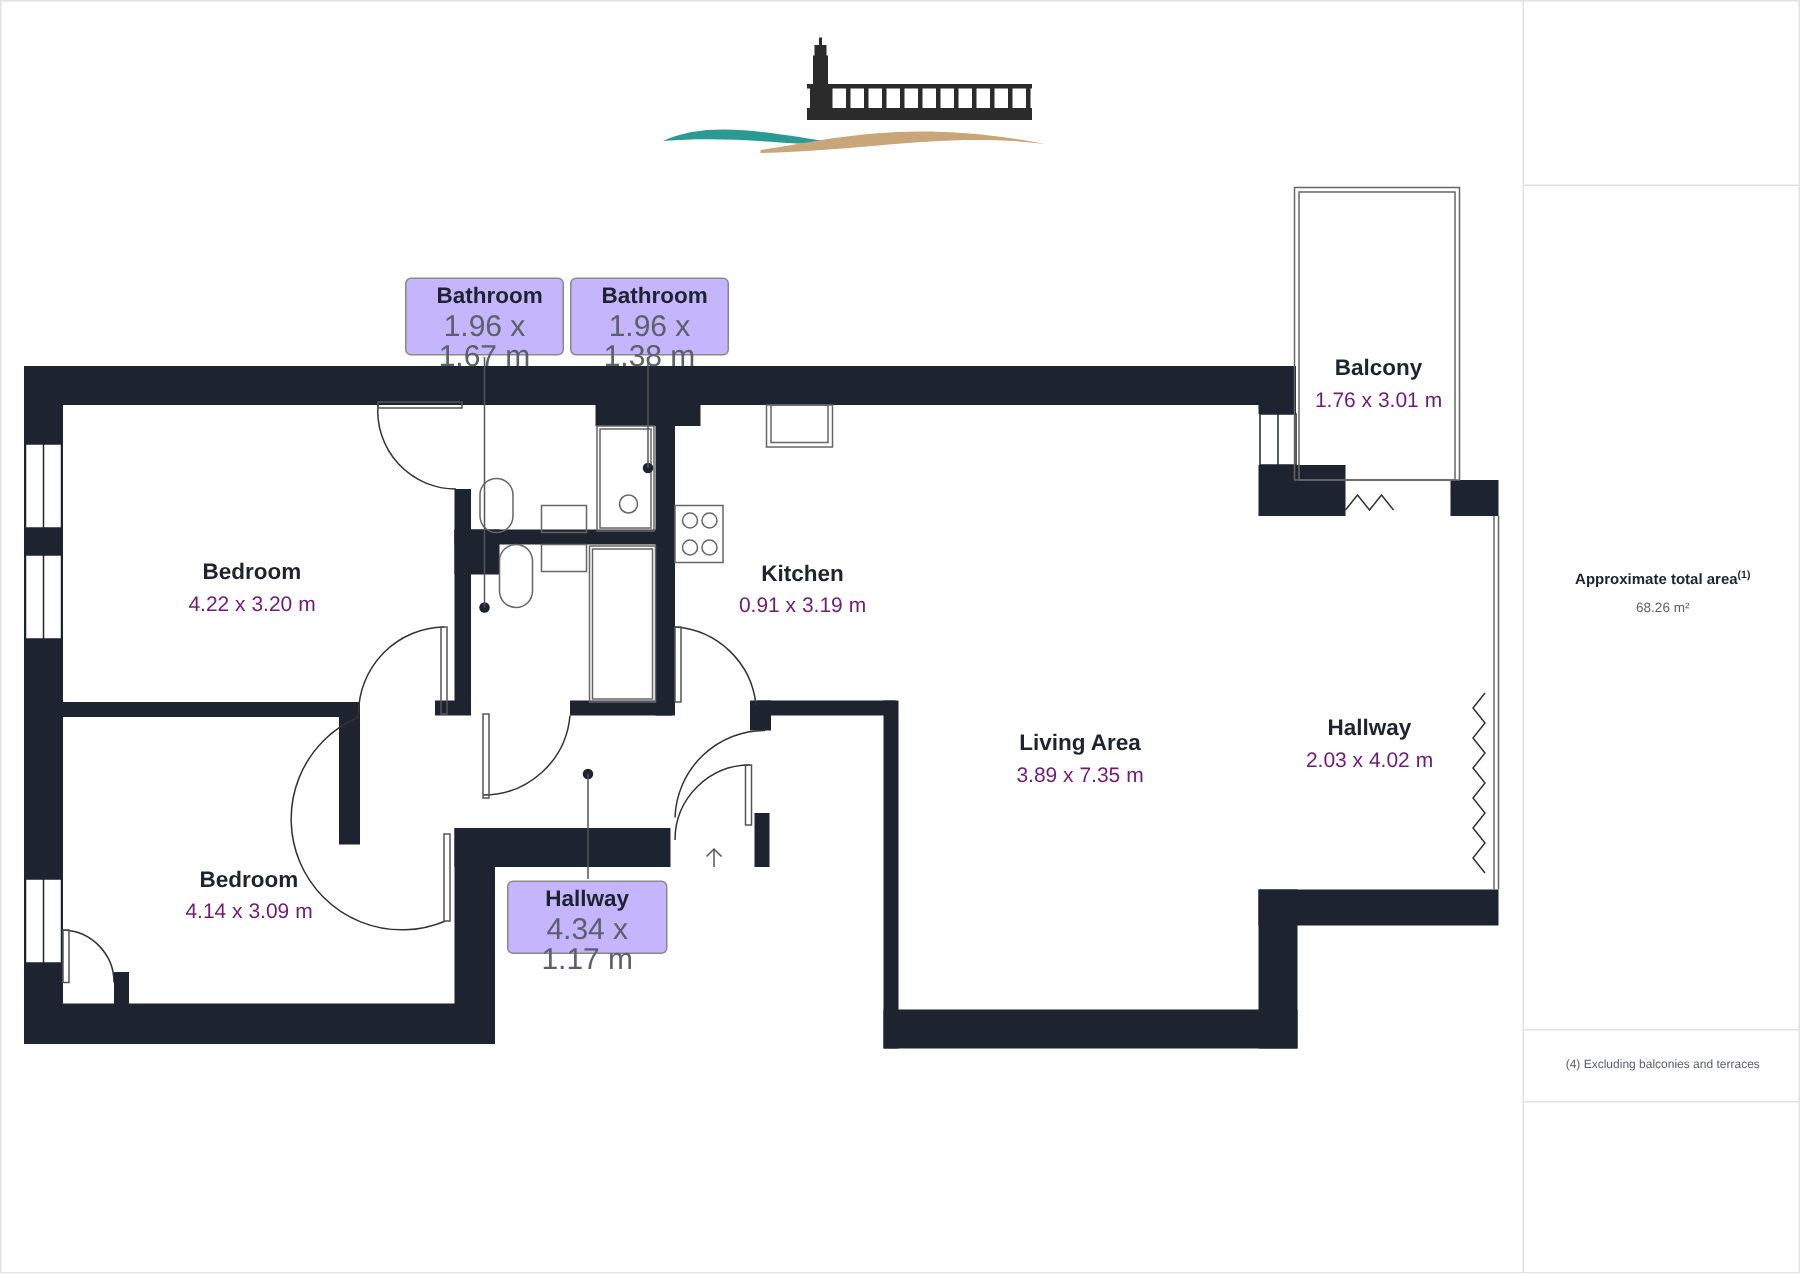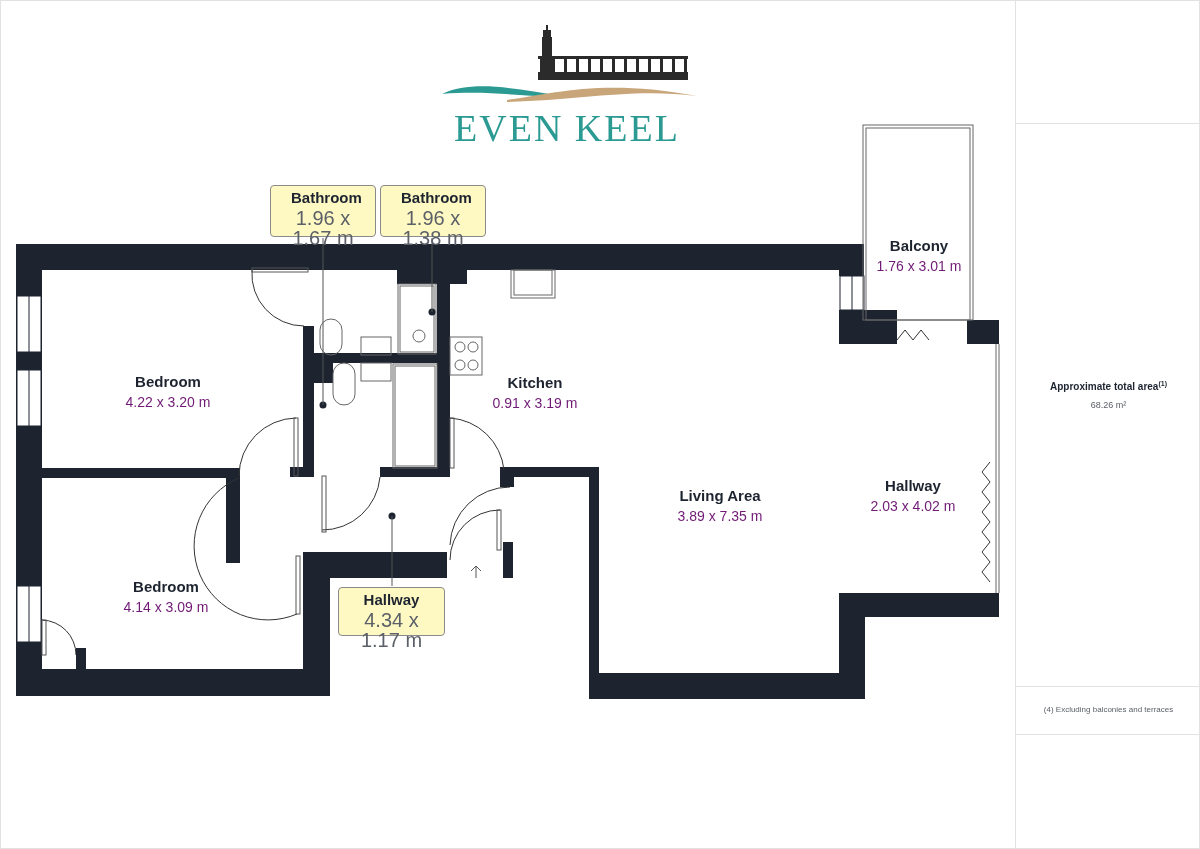--- a/index.html
+++ b/index.html
@@ -5,21 +5,21 @@
     html, body { margin: 0; padding: 0; background: #ffffff; }
     body { width: 1200px; height: 849px; position: relative; overflow: hidden; font-family: "Liberation Sans", sans-serif; }
     .frame { position: absolute; left: 0; top: 0; width: 1200px; height: 849px; box-sizing: border-box; border: 1px solid #e2e2e2; }
     .plan-area { position: absolute; left: 0; top: 0; width: 1015px; height: 849px; }
     svg.plan { position: absolute; left: 0; top: 0; }
     .logo { position: absolute; left: 432px; top: 22px; width: 270px; height: 128px; }
     .logo-text { position: absolute; left: 0; top: 86px; width: 270px; text-align: center; font-family: "Liberation Serif", serif; font-size: 38px; letter-spacing: 2px; color: #2a9a93; line-height: 40px; }
     .room-label { position: absolute; text-align: center; transform: translateX(-50%); white-space: nowrap; }
     .room-label .name { font-weight: bold; font-size: 15px; color: #1d2430; line-height: 20px; margin-top: 28px; }
     .room-label .dims { font-size: 14px; color: #701a75; line-height: 20px; }
-    .callout { position: absolute; background: #fef9c3; border: 1px solid #8a8a8a; border-radius: 4px; text-align: center; box-sizing: border-box; padding: 2px 20px; }
+    .callout { position: absolute; background: #c4b5fd; border: 1px solid #8a8a8a; border-radius: 4px; text-align: center; box-sizing: border-box; padding: 2px 20px; }
     .callout .name { font-weight: bold; font-size: 15px; color: #1d2430; line-height: 20px; }
     .callout .dims { font-size: 20px; color: #5c6068; line-height: 20px; }
     .side { position: absolute; left: 1015px; top: 0; width: 185px; height: 849px; border-left: 1px solid #e2e2e2; box-sizing: border-box; }
     .side .divider { position: absolute; left: 0; width: 185px; height: 1px; background: #e2e2e2; }
     .area-title { position: absolute; left: 0; top: 380px; width: 185px; text-align: center; font-weight: bold; font-size: 10px; color: #1d2430; }
     .area-title sup { font-size: 7px; }
     .area-value { position: absolute; left: 0; top: 400px; width: 185px; text-align: center; font-size: 9px; color: #5c6068; }
     .footnote { position: absolute; left: 0; top: 705px; width: 185px; text-align: center; font-size: 8px; color: #5c6068; }
   </style>
 </head>
@@ -162,21 +162,20 @@
         <rect x="228" y="34" width="3" height="18"></rect>
         <rect x="240" y="34" width="3" height="18"></rect>
         <rect x="252" y="34" width="3" height="18"></rect>
         <rect x="110" y="15" width="10" height="36"></rect>
         <rect x="111" y="8" width="8" height="8"></rect>
         <rect x="114" y="3" width="2" height="6"></rect>
       </g>
       <path d="M10 72 C 40 58, 80 66, 130 74 C 100 76, 60 68, 10 72 Z" fill="#2a9a93"></path>
       <path d="M75 78 C 120 72, 170 56, 265 74 C 200 66, 150 78, 75 80 Z" fill="#c9a57a"></path>
     </svg>
-    <div class="logo-text">EVEN KEEL</div>
   </div>
 
   <div class="room-label" style="left:168px; top:344px;">
     <div class="name">Bedroom</div>
     <div class="dims">4.22 x 3.20 m</div>
   </div>
   <div class="room-label" style="left:166px; top:549px;">
     <div class="name">Bedroom</div>
     <div class="dims">4.14 x 3.09 m</div>
   </div>

